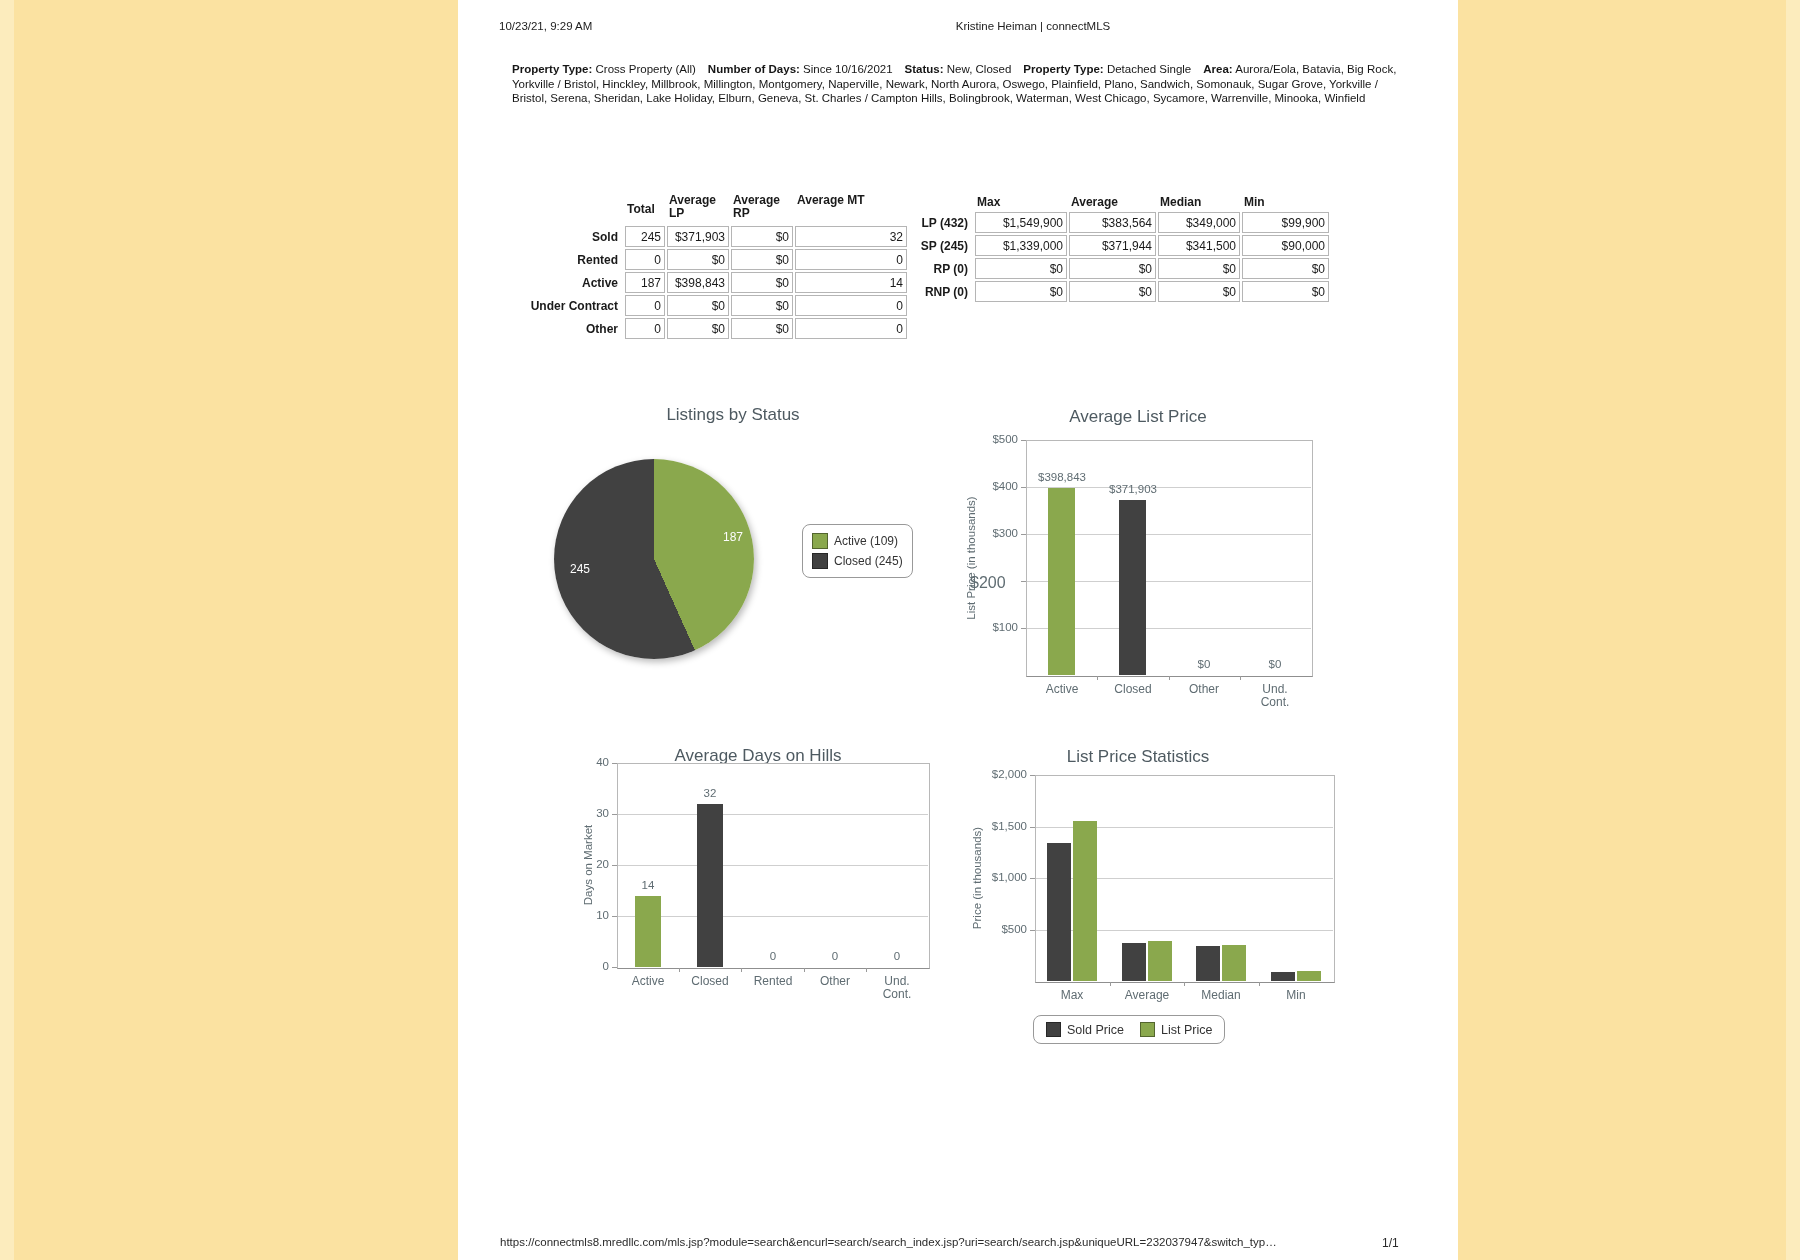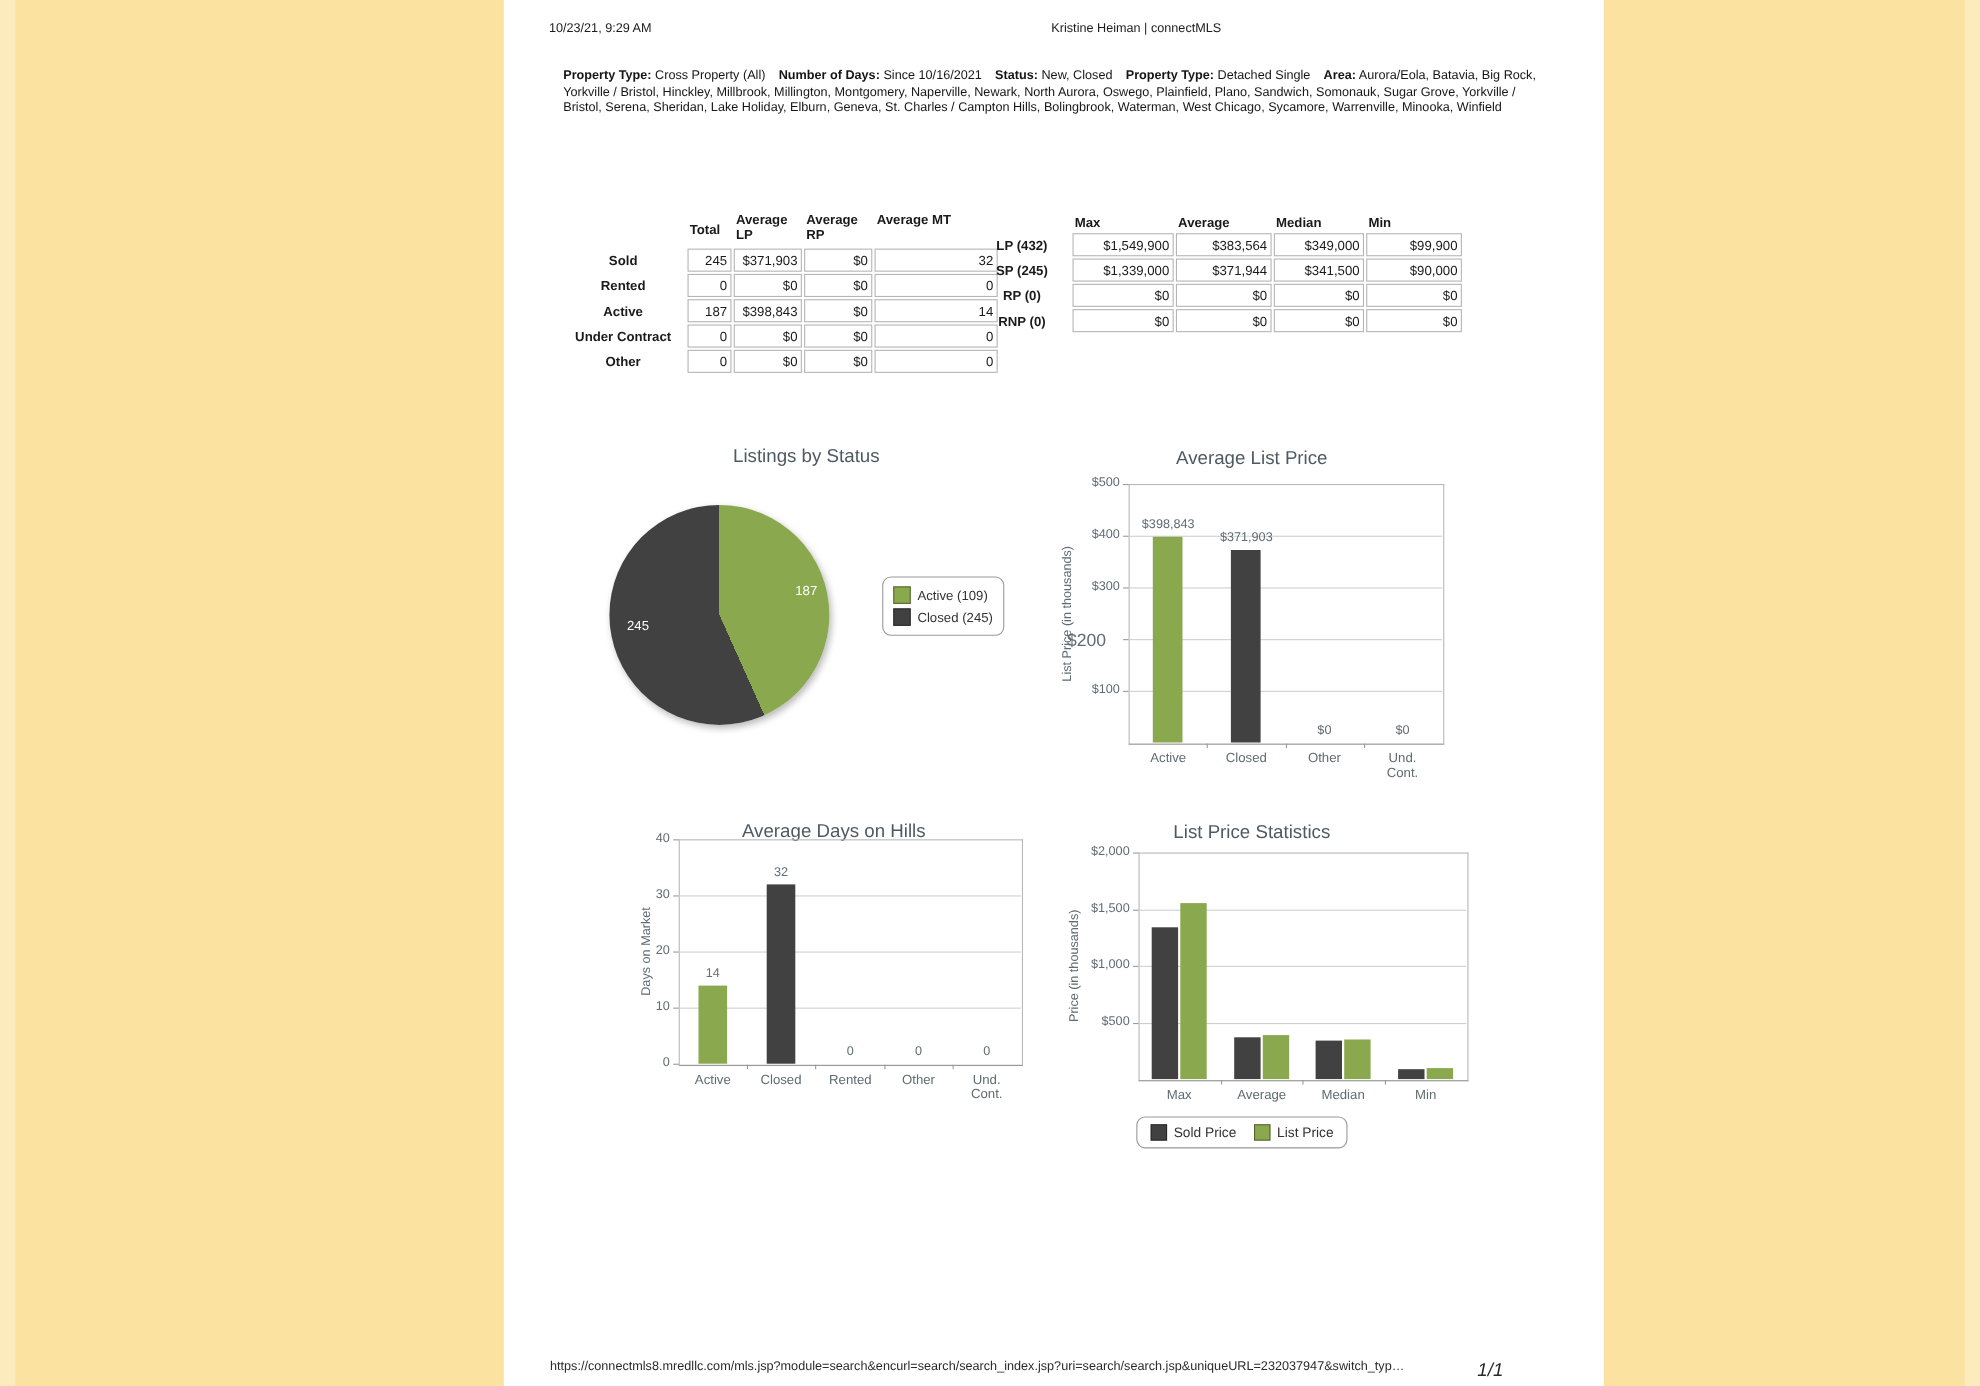--- a/index.html
+++ b/index.html
@@ -12,30 +12,30 @@
   .edge-l{left:0;} .edge-r{right:0;}
   .page{
     position:absolute;left:415px;top:0;width:1000px;height:1260px;
     background:#ffffff;color:#111;margin-left:43px;
   }
   
   .hdr-left{position:absolute;left:41px;top:20px;font-size:11.5px;color:#1c1c1c;}
   .hdr-center{position:absolute;left:0;top:20px;width:100%;padding-left:150px;box-sizing:border-box;
     text-align:center;font-size:11.5px;color:#1c1c1c;}
   .ftr-url{position:absolute;left:42px;top:1236px;font-size:11.5px;color:#2a2a2a;}
-  .ftr-page{position:absolute;left:885px;top:1236px;font-size:17px;color:#2a2a2a;font-style:italic;}
+  .ftr-page{position:absolute;left:924px;top:1236px;font-size:12px;color:#2a2a2a;}
   
   .crit{position:absolute;left:54px;top:62px;width:888px;font-size:11.5px;line-height:14.6px;color:#161616;}
   .crit b{font-weight:bold;}
   .crit .cv{padding-right:12px;}
   .crit .cv:last-child{padding-right:0;}
   
   .tbl{position:absolute;border-collapse:separate;border-spacing:2px;font-size:12px;color:#1a1a1a;}
   .tbl td,.tbl th{padding:0;}
-  .tbl .lbl{font-weight:bold;text-align:center;padding-right:5px;white-space:nowrap;}
+  .tbl .lbl{font-weight:bold;text-align:right;padding-right:5px;white-space:nowrap;}
   .tbl .val{border:1px solid #b5b5b5;background:#fff;text-align:right;padding:0 3px;height:19px;white-space:nowrap;}
   .tbl th{font-weight:bold;text-align:left;line-height:13px;padding-left:2px;}
   .tbl-summary{left:55px;top:192px;}
   .tbl-summary th{vertical-align:top;height:30px;}
   .tbl-summary th.th-mid{vertical-align:middle;}
   .tbl-stats{left:430px;top:192px;}
   .tbl-stats th{vertical-align:bottom;height:15px;padding-bottom:1px;}
   
   .chart{position:absolute;}
   #chart-pie{left:40px;top:393px;width:470px;height:300px;}

